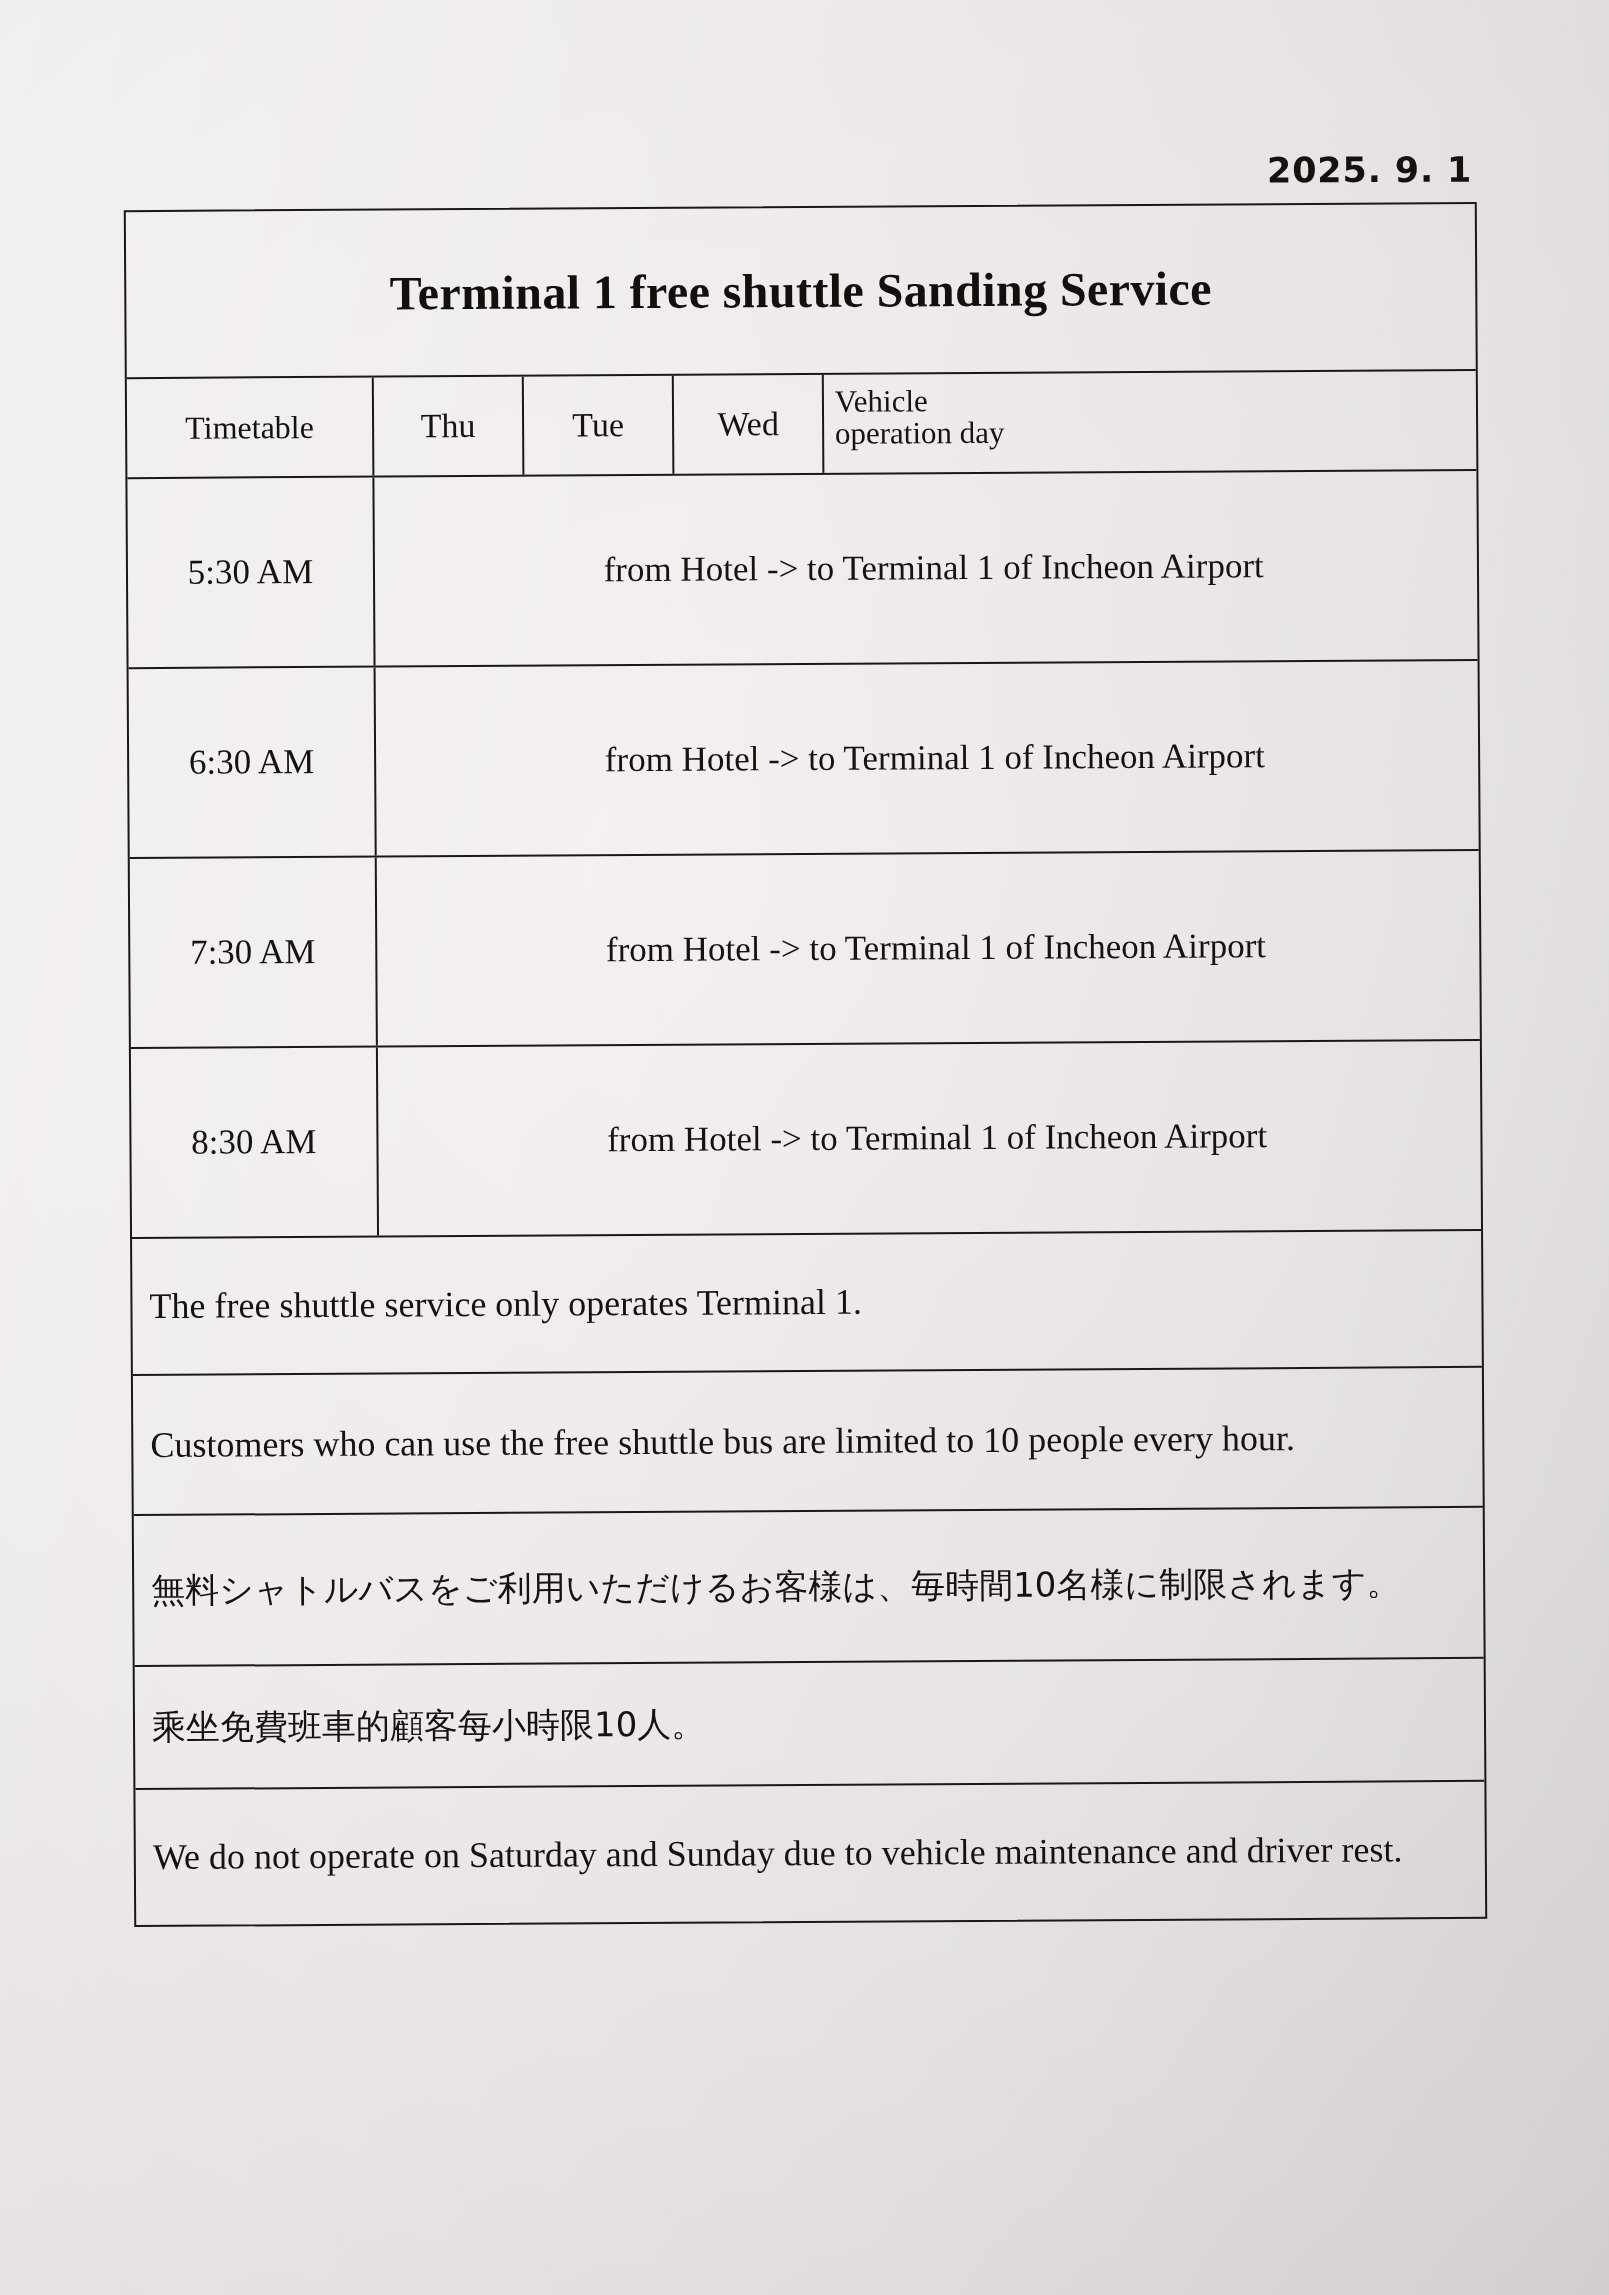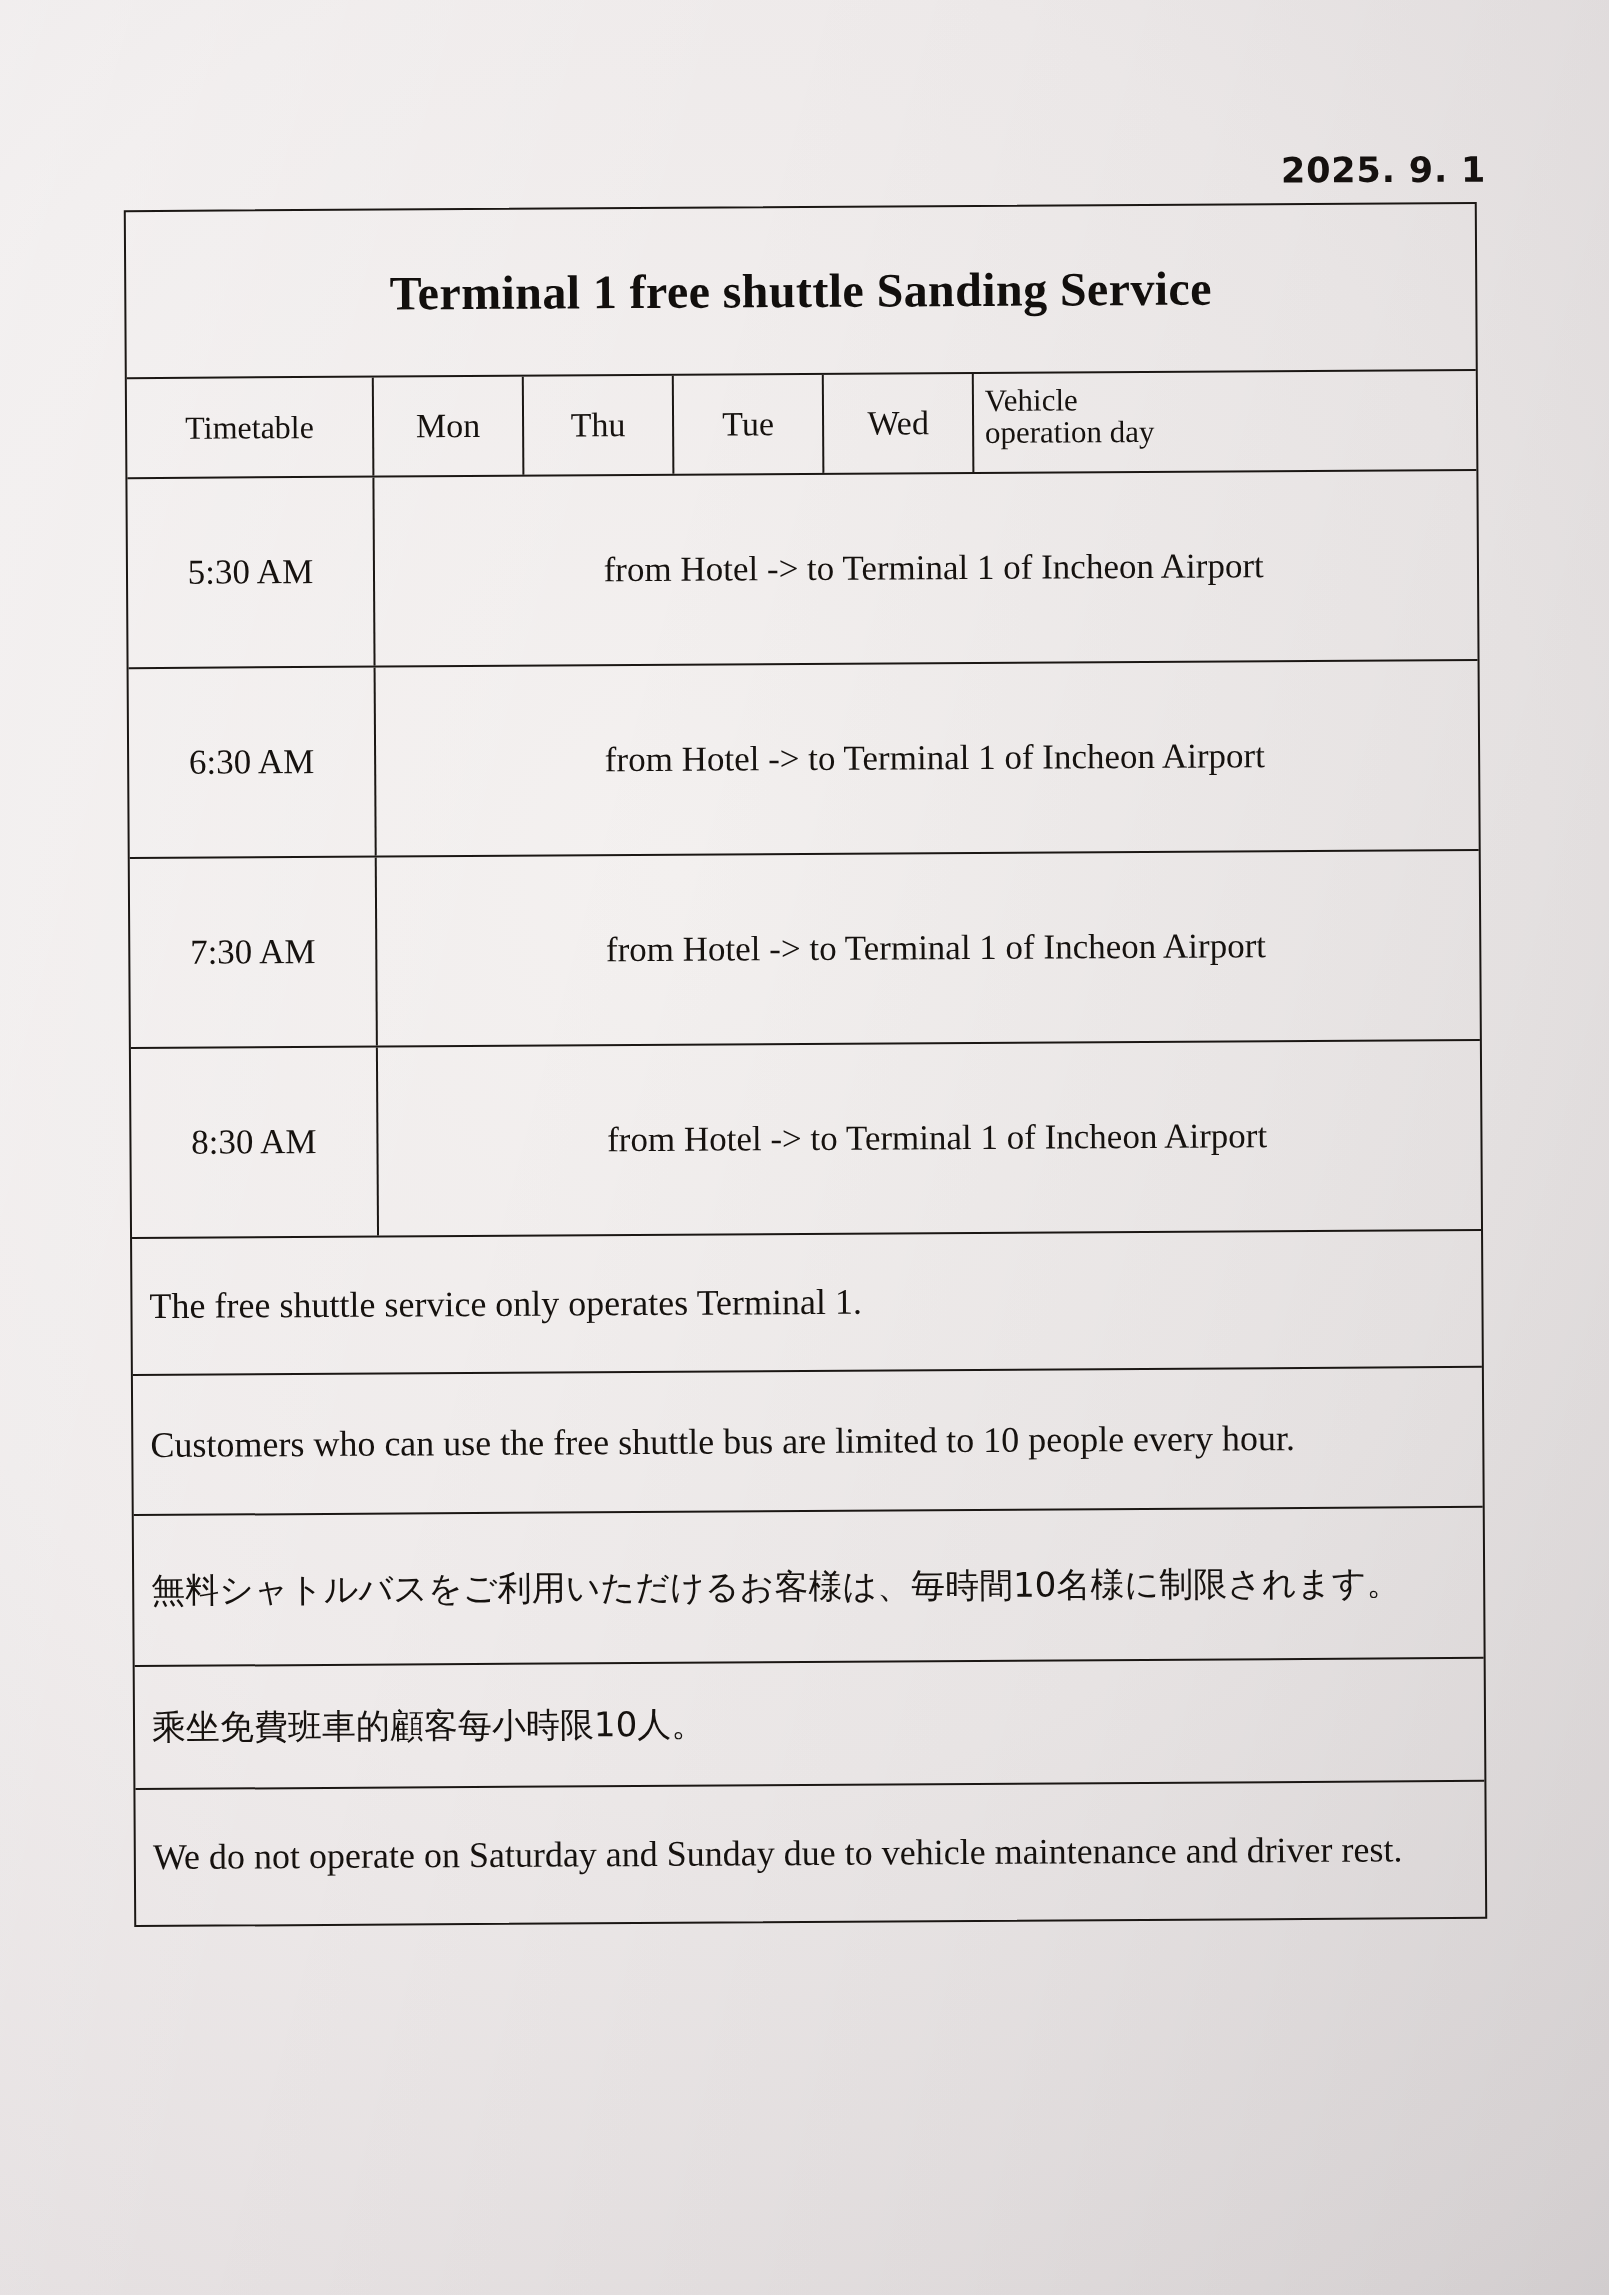--- a/index.html
+++ b/index.html
@@ -31,21 +31,21 @@
   #sheet {
     position: absolute;
     left: 0; top: 0;
     width: 1610px;
     height: 2295px;
   }
 
   
   #date-stamp {
     position: absolute;
-    right: 124px;
+    right: 138px;
     top: 150px;
     font-family: "DejaVu Sans", sans-serif;
     font-weight: bold;
     font-size: 35px;
     letter-spacing: 0.8px;
     color: #15110f;
     transform: rotate(-0.25deg);
   }
 
   
@@ -165,21 +165,20 @@
   <div id="date-stamp">2025. 9. 1</div>
 
   <div id="table-block">
 
     <div class="row" id="title-row">
       <div id="doc-title">Terminal 1 free shuttle Sanding Service</div>
     </div>
 
     <div class="row" id="header-row">
       <div class="hcell" id="h-timetable">Timetable</div>
-      <div class="hcell h-day">Mon</div>
       <div class="hcell h-day">Thu</div>
       <div class="hcell h-day">Tue</div>
       <div class="hcell h-day">Wed</div>
       <div class="hcell" id="h-vehicle">
         <div>Vehicle</div>
         <div>operation day</div>
       </div>
     </div>
 
     <div class="row time-row">

